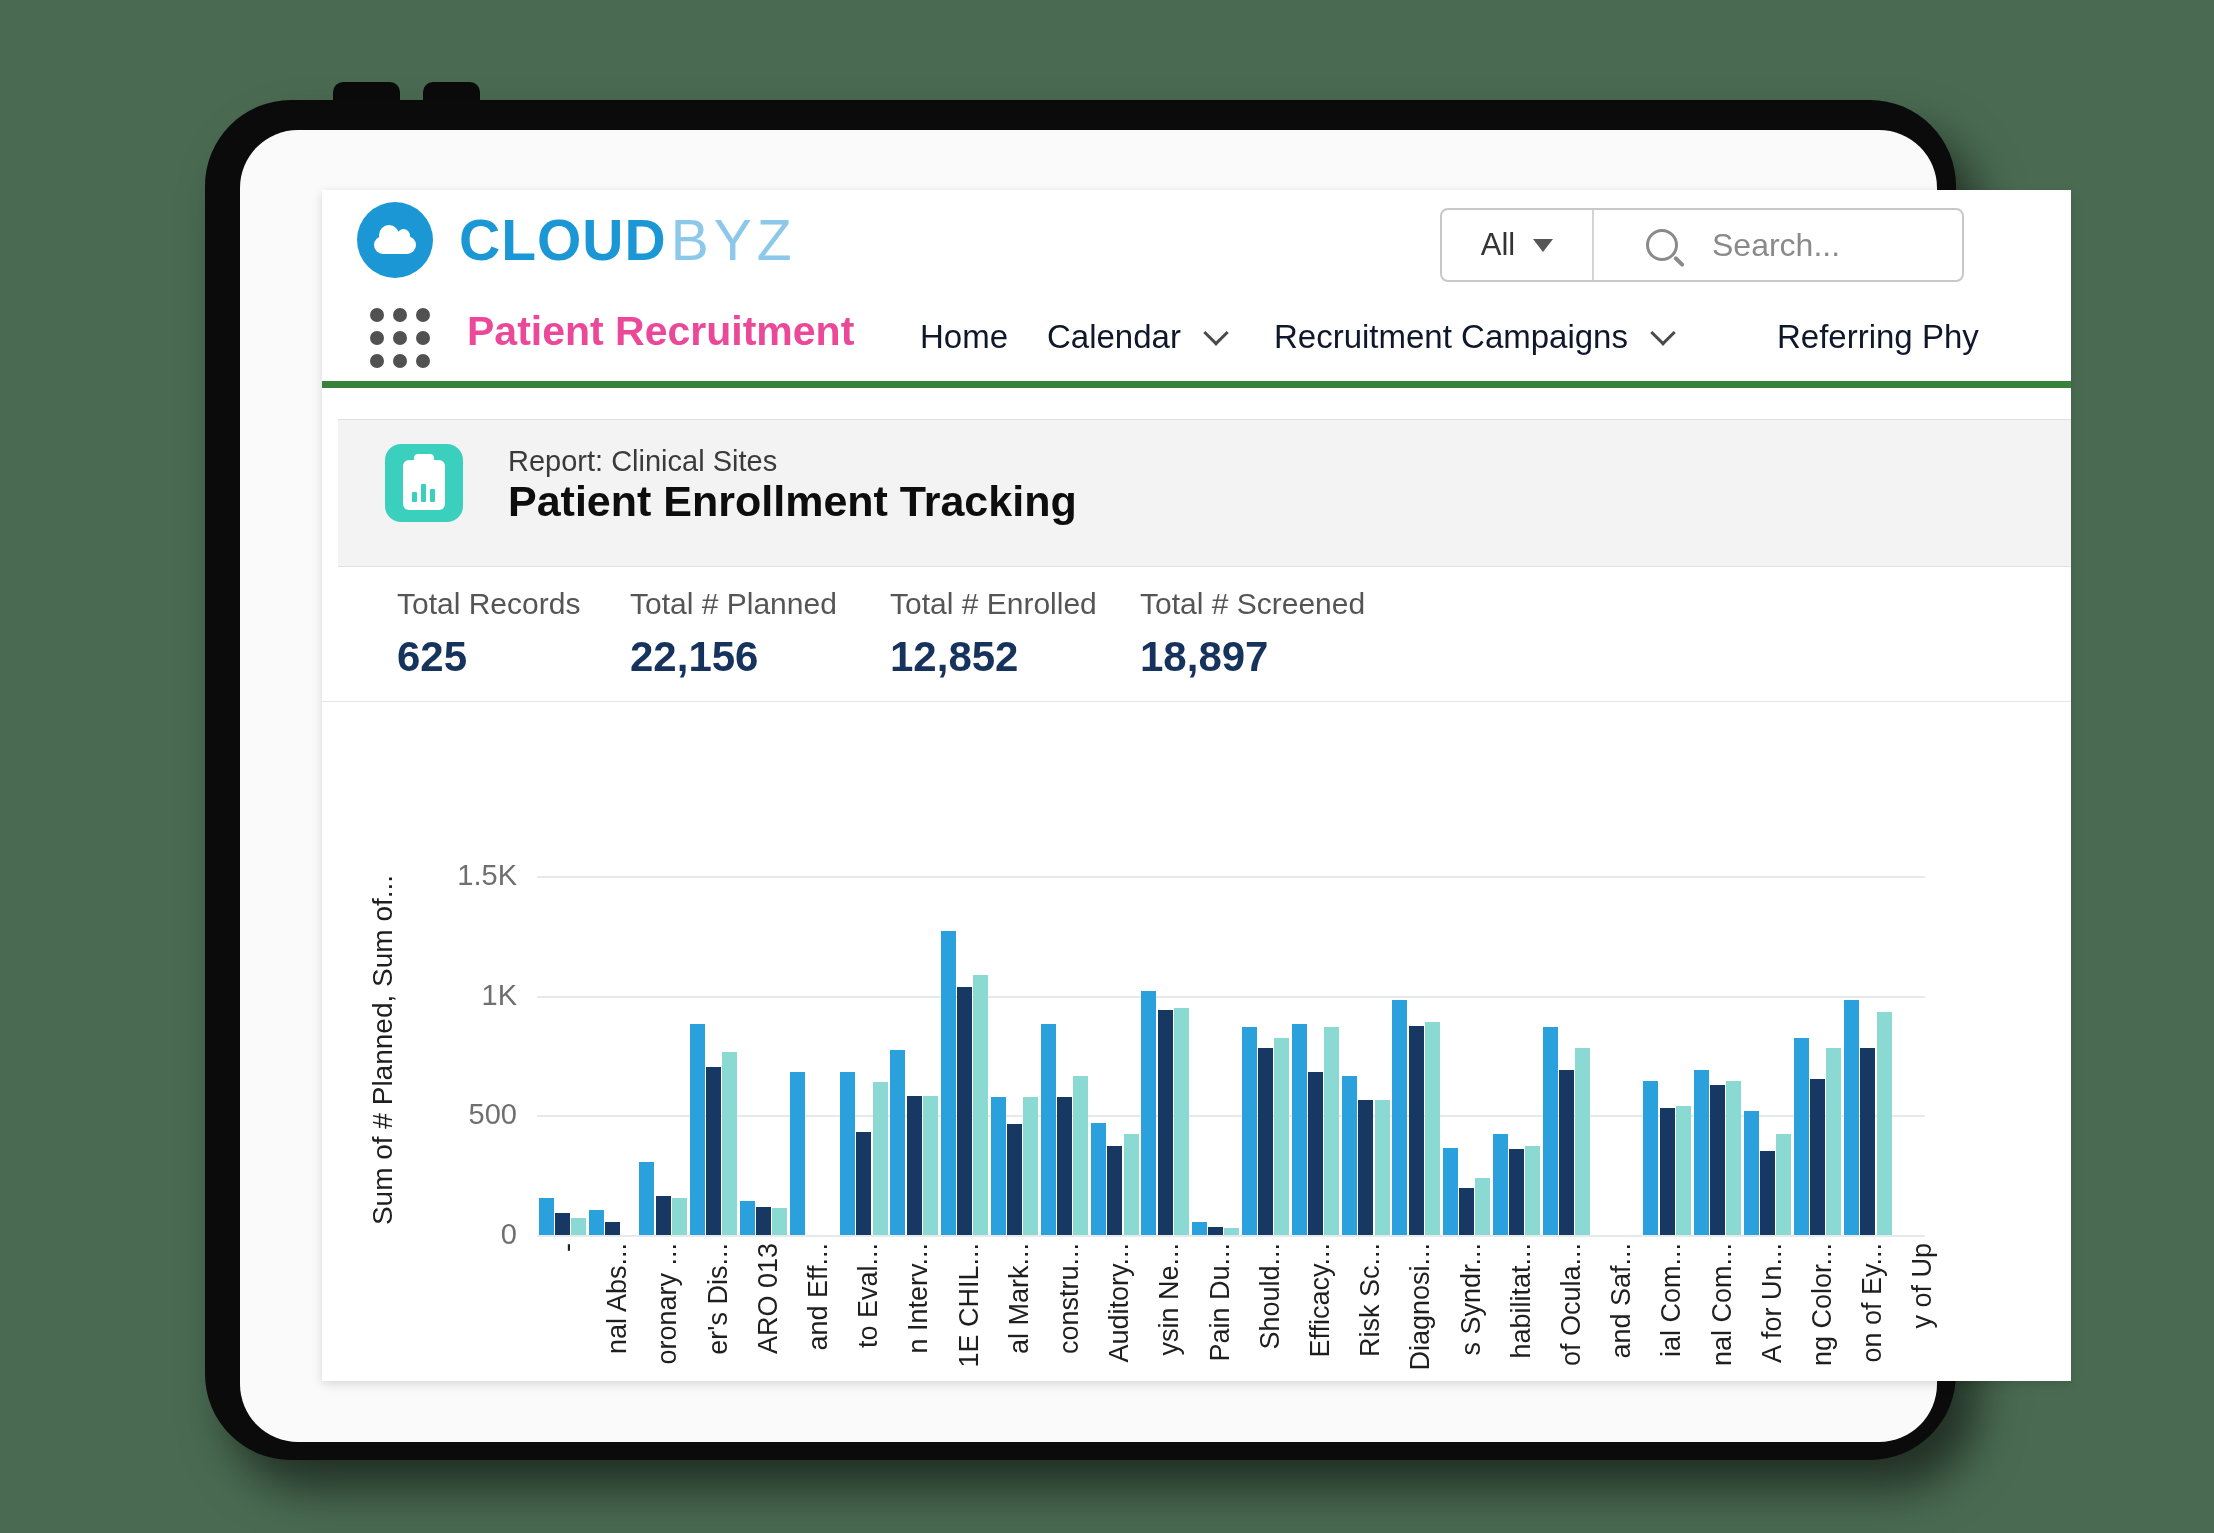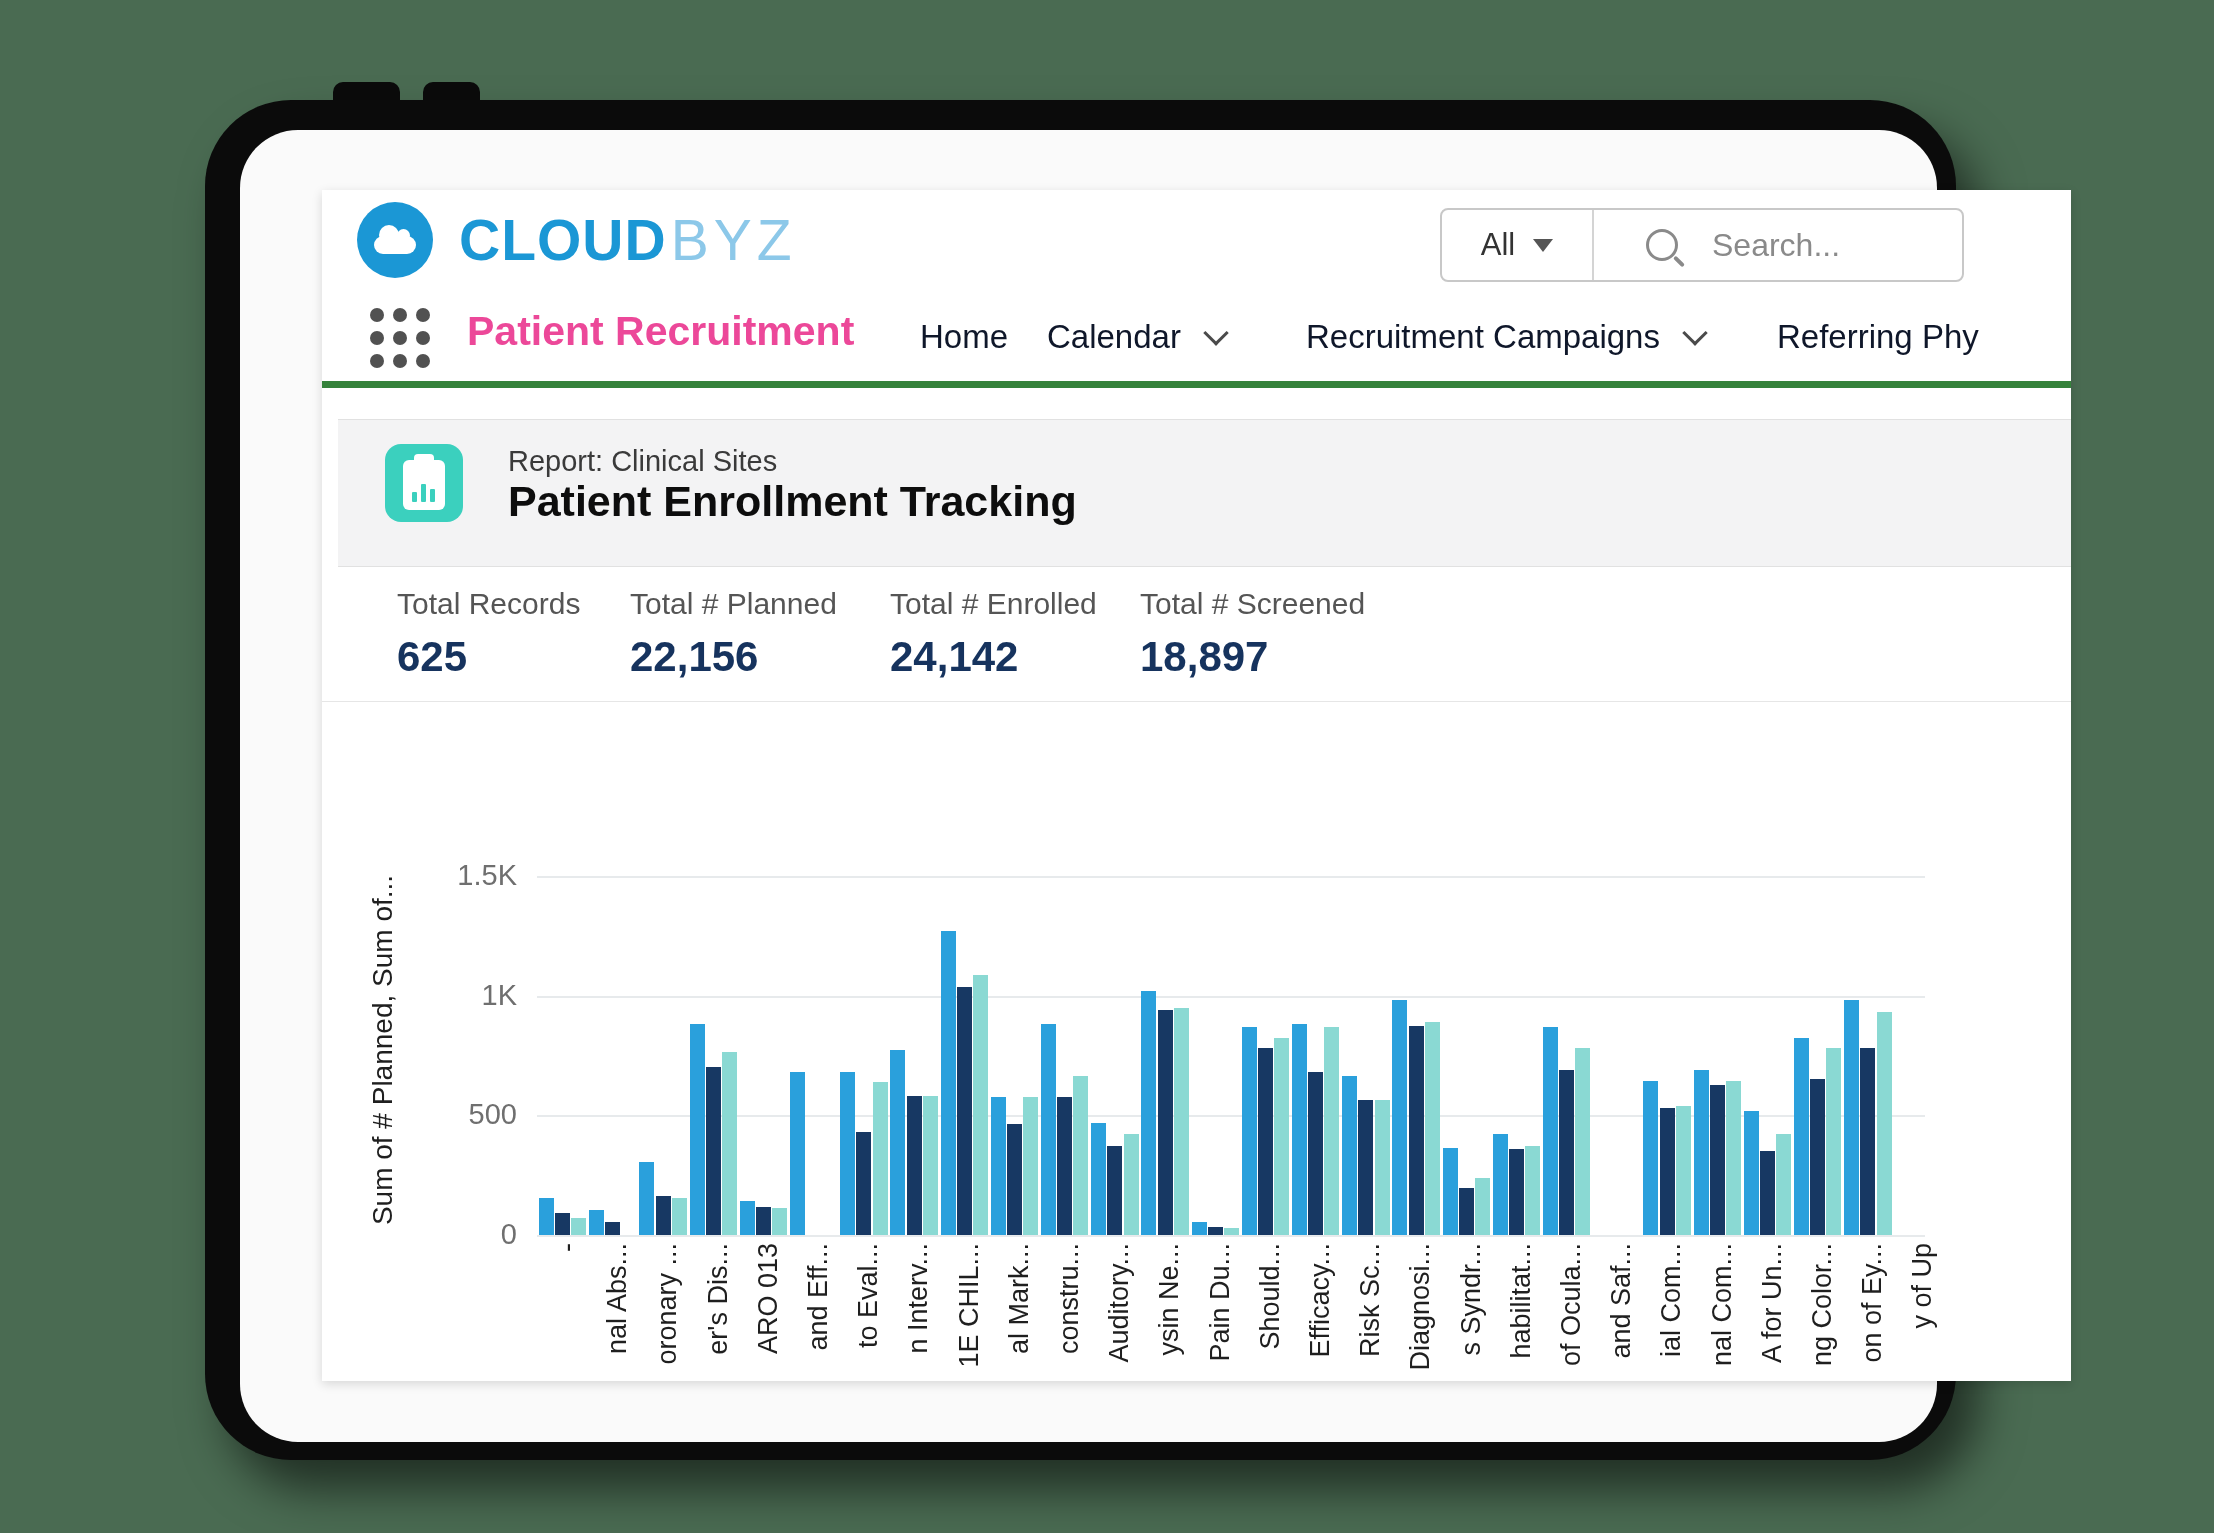--- a/index.html
+++ b/index.html
@@ -122,21 +122,21 @@
     </div>
     <div class="app-title">Patient Recruitment</div>
 
     <div class="nav-item" style="left:598px;">
       <span>Home</span>
     </div>
     <div class="nav-item" style="left:725px;">
       <span>Calendar</span>
       <span class="chev"></span>
     </div>
-    <div class="nav-item" style="left:984px;">
+    <div class="nav-item" style="left:952px;">
       <span>Recruitment Campaigns</span>
       <span class="chev"></span>
     </div>
     <div class="nav-item" style="left:1455px;">
       <span>Referring Phy</span>
     </div>
 
     <div class="brand-line"></div>
 
     <div class="report-band">
@@ -158,21 +158,21 @@
       <div class="metric" style="left:75px;">
         <div class="m-label">Total Records</div>
         <div class="m-value">625</div>
       </div>
       <div class="metric" style="left:308px;">
         <div class="m-label">Total # Planned</div>
         <div class="m-value">22,156</div>
       </div>
       <div class="metric" style="left:568px;">
         <div class="m-label">Total # Enrolled</div>
-        <div class="m-value">24,142</div>
+        <div class="m-value">12,852</div>
       </div>
       <div class="metric" style="left:818px;">
         <div class="m-label">Total # Screened</div>
         <div class="m-value">18,897</div>
       </div>
     </div>
 
     <div class="chart">
       <div class="ylabel">Sum of # Planned, Sum of...</div>
     <div class="gridline" style="top: 686px;"></div>

